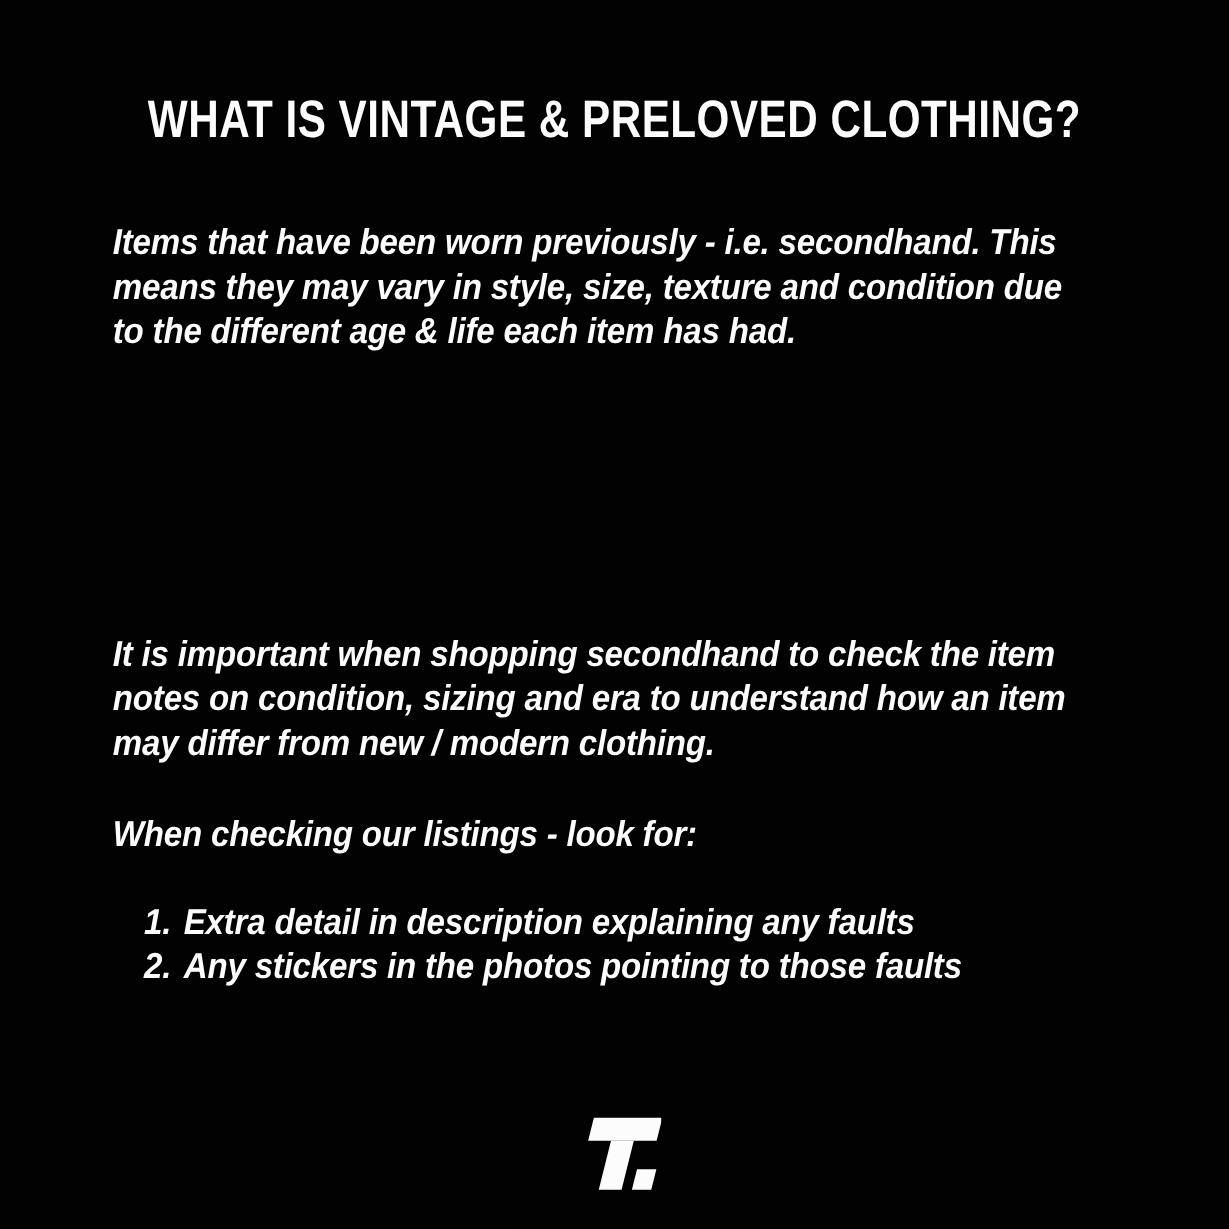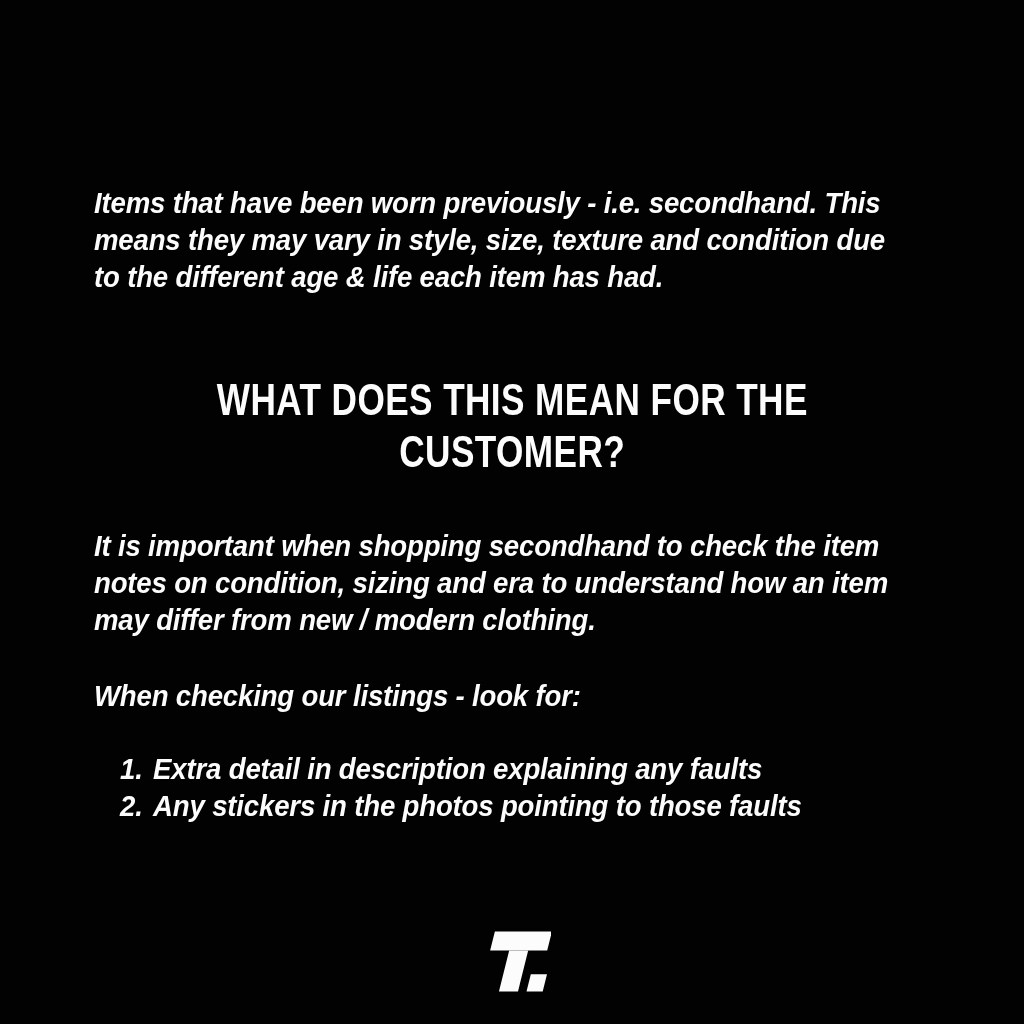--- a/index.html
+++ b/index.html
@@ -78,31 +78,30 @@
   }
   .logo-wrap svg {
     display: block;
   }
 </style>
 </head>
 <body>
 
 <div class="canvas">
 
+  <div class="heading h1">
+    <span class="squeeze">WHAT IS VINTAGE &amp; PRELOVED CLOTHING?</span>
+  </div>
 
   <div class="body-text p1">
     <div>Items that have been worn previously - i.e. secondhand. This</div>
     <div>means they may vary in style, size, texture and condition due</div>
     <div>to the different age &amp; life each item has had.</div>
   </div>
 
-  <div class="heading h2">
-    <span class="squeeze">WHAT DOES THIS MEAN FOR THE</span><br>
-    <span class="squeeze">CUSTOMER?</span>
-  </div>
 
   <div class="body-text p2">
     <div>It is important when shopping secondhand to check the item</div>
     <div>notes on condition, sizing and era to understand how an item</div>
     <div>may differ from new / modern clothing.</div>
   </div>
 
   <div class="body-text list-intro">When checking our listings - look for:</div>
 
   <div class="fault-list">

